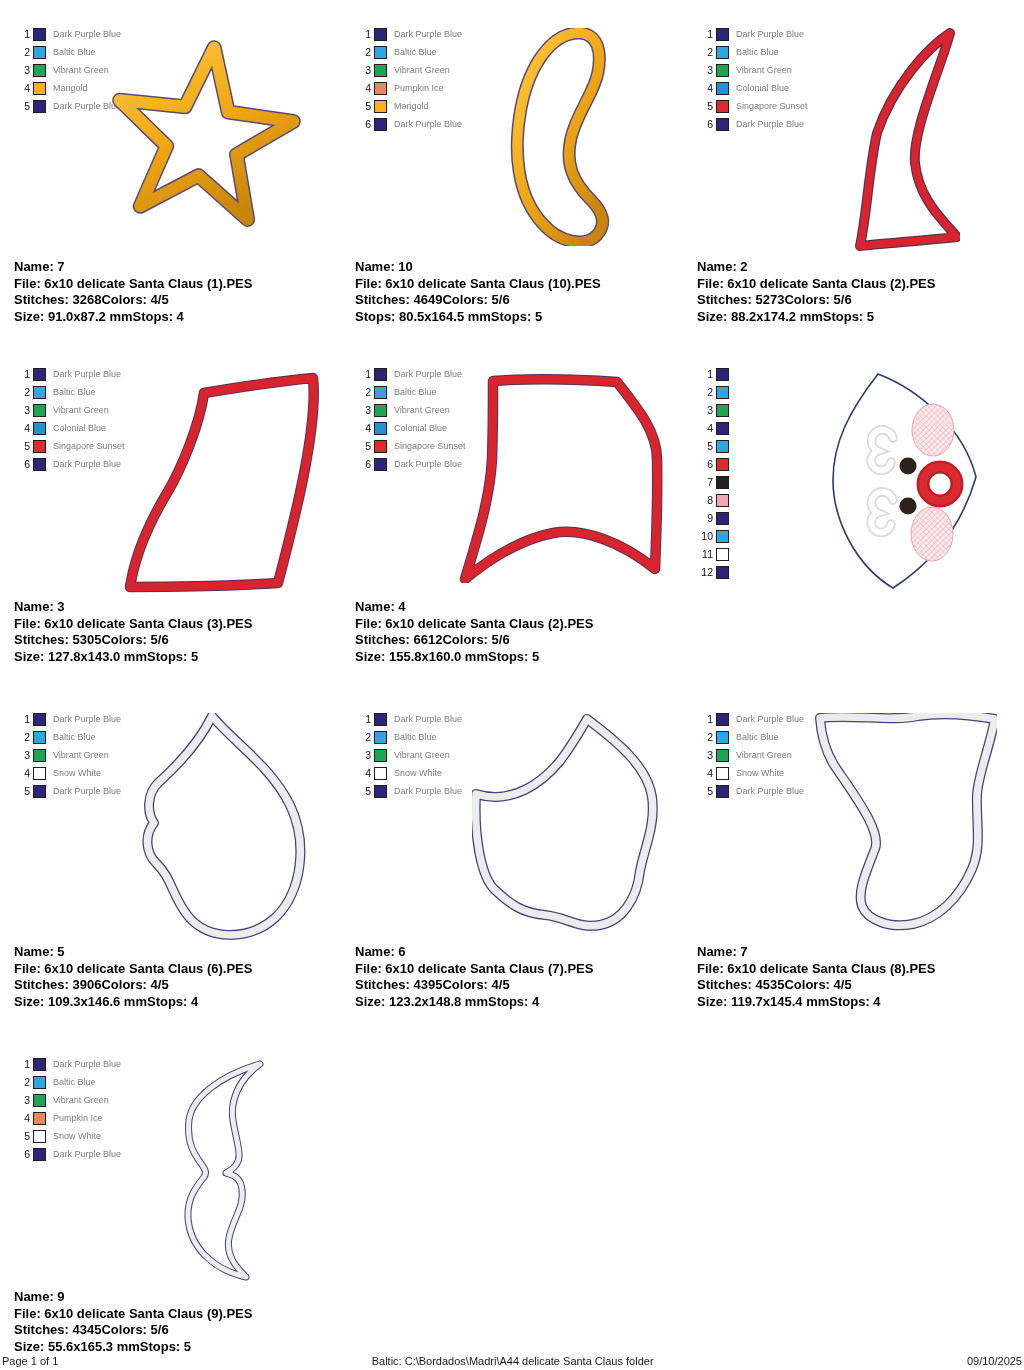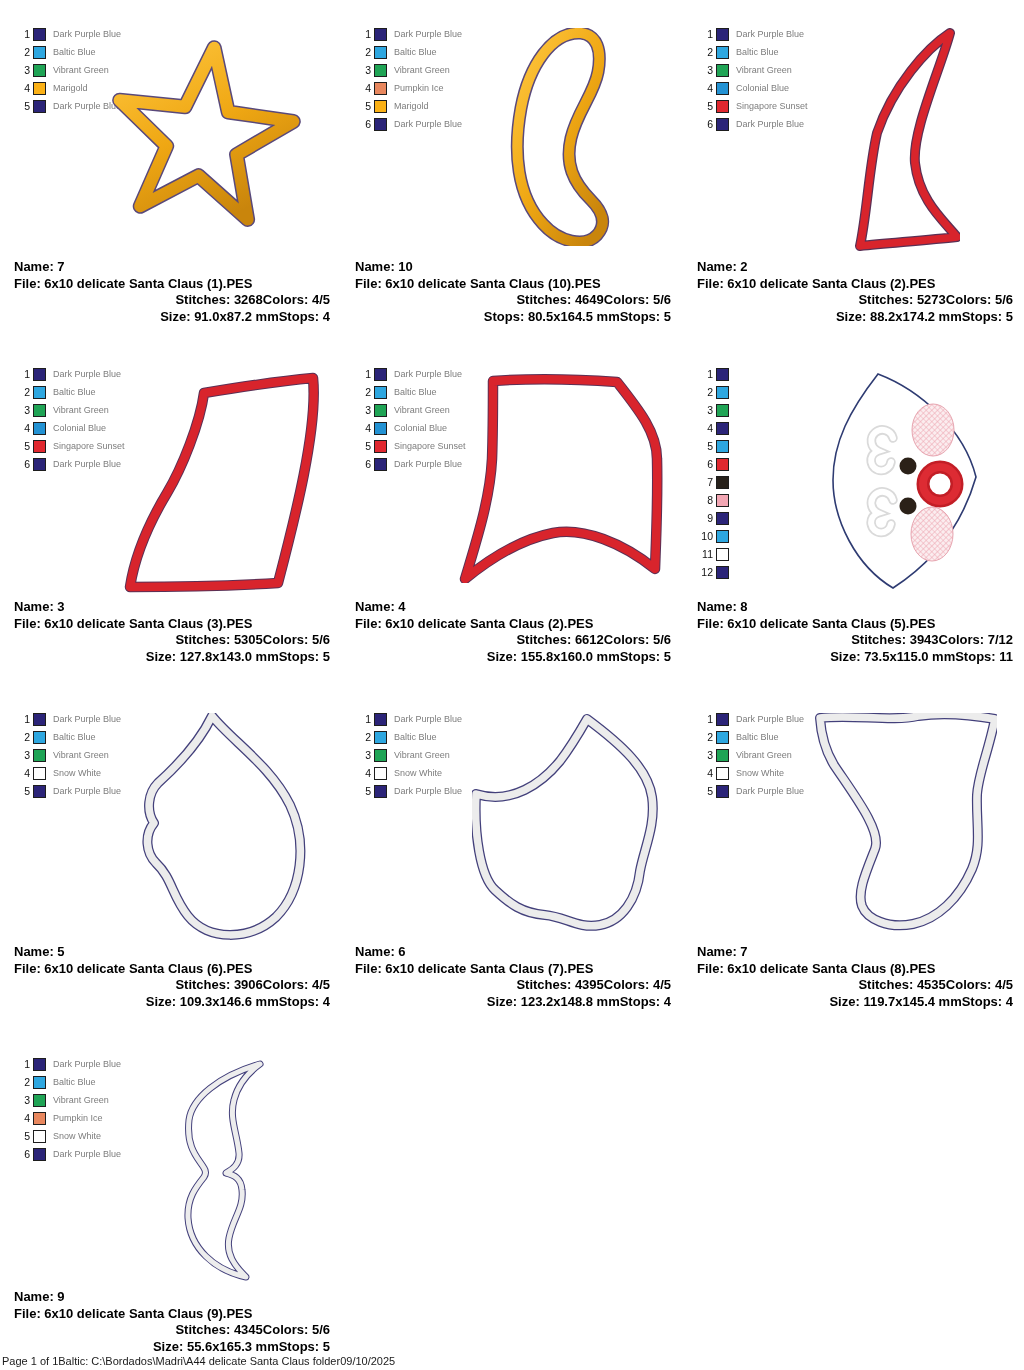--- a/index.html
+++ b/index.html
@@ -10,23 +10,23 @@
   .grid{position:absolute;inset:0}
   .card{position:absolute;width:341px;height:310px}
   .legend{position:absolute;left:12px;top:5px}
   .leg-row{display:flex;align-items:center;height:18px}
   .leg-n{width:18px;text-align:right;font-size:10.5px;margin-right:3px;color:#111}
   .leg-sw{width:13px;height:13px;border:1px solid #1d1d1d;box-sizing:border-box;flex:0 0 auto}
   .leg-lb{font-size:9px;color:#7d7d7d;margin-left:7px;white-space:nowrap}
   .canvas{position:absolute}
   .canvas svg{display:block;width:100%;height:100%}
   .info{position:absolute;left:14px;top:239px;width:316px;font-weight:bold;font-size:13px;line-height:16.5px;white-space:nowrap}
-  .cols{display:flex;justify-content:flex-end}
+  .cols{display:flex;justify-content:flex-start}
   footer{
-    position:absolute;left:0;right:0;bottom:3px;display:flex;
+    position:absolute;left:0;right:0;bottom:3px;display:flex;justify-content:space-between;
     font-size:11px;padding:0 2px;color:#1a1a1a;font-weight:normal
   }
 </style>
 </head>
 <body>
 
 <div class="grid" id="grid">
     <section class="card" style="left: 0px; top: 20px;">
     <div class="legend">
         <div class="leg-row">
@@ -375,32 +375,20 @@
     <path d="M 63 68 a 11 11 0 1 0 -15 13 a 10 10 0 1 0 13 11" fill="none" stroke="#DADADA" stroke-width="9.5" stroke-linecap="round"></path>
     <path d="M 63 68 a 11 11 0 1 0 -15 13 a 10 10 0 1 0 13 11" fill="none" stroke="#FFFFFF" stroke-width="6" stroke-linecap="round"></path>
     <path d="M 63 130 a 11 11 0 1 0 -15 13 a 10 10 0 1 0 13 11" fill="none" stroke="#DADADA" stroke-width="9.5" stroke-linecap="round"></path>
     <path d="M 63 130 a 11 11 0 1 0 -15 13 a 10 10 0 1 0 13 11" fill="none" stroke="#FFFFFF" stroke-width="6" stroke-linecap="round"></path>
     <circle cx="78" cy="96" r="8.5" fill="#2B2118"></circle>
     <circle cx="78" cy="136" r="8.5" fill="#2B2118"></circle>
     <circle cx="110" cy="114" r="17" fill="none" stroke="#C21E26" stroke-width="13"></circle>
     <circle cx="110" cy="114" r="17" fill="none" stroke="#DD2B33" stroke-width="8"></circle>
     </svg>
       </div>
-    <div class="info">
-      <div class="line">Name: 8</div>
-      <div class="line">File: 6x10 delicate Santa Claus  (5).PES</div>
-      <div class="line cols">
-        <span>Stitches: 3943</span>
-        <span>Colors: 7/12</span>
-      </div>
-      <div class="line cols">
-        <span>Size: 73.5x115.0 mm</span>
-        <span>Stops: 11</span>
-      </div>
-    </div>
   </section>
     <section class="card" style="left: 0px; top: 705px;">
     <div class="legend">
         <div class="leg-row">
           <span class="leg-n">1</span>
           <span class="leg-sw" style="background: rgb(43, 36, 120);"></span>
           <span class="leg-lb">Dark Purple Blue</span>
         </div>
         <div class="leg-row">
           <span class="leg-n">2</span>

